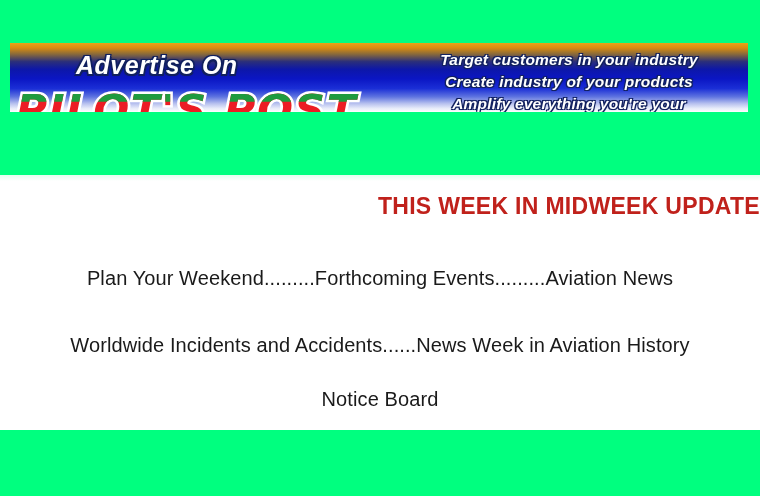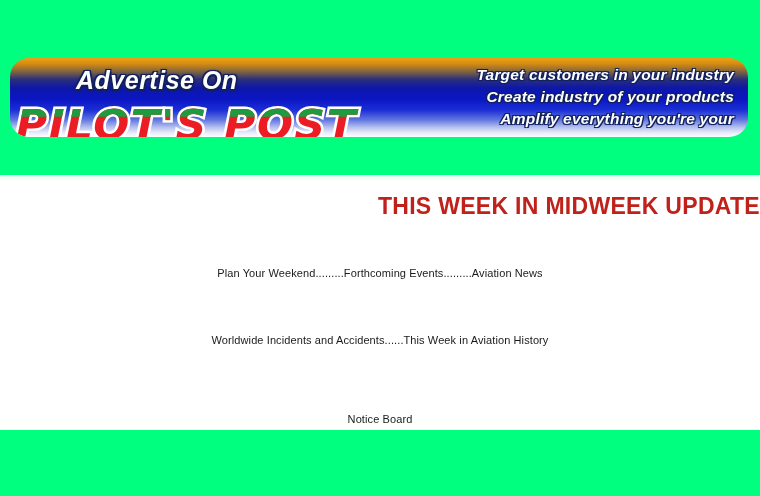--- a/index.html
+++ b/index.html
@@ -27,37 +27,36 @@
     left: 0;
     top: 0;
     width: 760px;
     height: 175px;
     background: #00ff7f;
   }
 
   .ad-banner {
     position: absolute;
     left: 10px;
-    top: 58px;
+    top: 43px;
     width: 738px;
-    height: 79px;
+    height: 69px;
     overflow: hidden;
     background: linear-gradient(to bottom,
         #e8a317 0%,
         #d98c10 7%,
         #8a6a3a 16%,
         #2b2f7a 27%,
         #0d17a8 38%,
         #0b16c4 52%,
         #1b2fd6 66%,
         #5f74e0 78%,
         #b9c2ef 88%,
         #e9edfa 95%,
         #fdfdff 100%);
-    border-radius: 19px;
   }
 
   .ad-left {
     position: absolute;
     left: 0;
     top: 0;
     width: 400px;
     height: 79px;
   }
 
@@ -116,21 +115,21 @@
   .wm-green {
     color: #1f9b3f;
     clip-path: inset(0 0 68% 0);
   }
 
   .ad-right {
     position: absolute;
     right: 14px;
     top: 6px;
     width: 330px;
-    text-align: right;
+    text-align: center;
   }
   .ad-line {
     font-family: "Liberation Sans", sans-serif;
     font-size: 15.5px;
     font-weight: bold;
     font-style: italic;
     color: #ffffff;
     line-height: 22px;
     white-space: nowrap;
     letter-spacing: 0.2px;
@@ -172,29 +171,29 @@
     color: #c0211b;
     letter-spacing: 0.3px;
   }
 
   .body-line {
     position: absolute;
     left: 0;
     width: 760px;
     text-align: center;
     font-family: "Liberation Sans", sans-serif;
-    font-size: 11px;
+    font-size: 20px;
     font-weight: normal;
     color: #1a1a1a;
     letter-spacing: 0.1px;
     white-space: nowrap;
   }
   .line-1 { top: 92px; }
   .line-2 { top: 159px; }
-  .line-3 { top: 238px; }
+  .line-3 { top: 213px; }
 
   
   .bottom-green {
     position: absolute;
     left: 0;
     top: 430px;
     width: 760px;
     height: 66px;
     background: #00ff7f;
   }
@@ -227,20 +226,20 @@
     </div>
   </div>
 
   <div class="content-panel">
     <div class="content-fade-top"></div>
 
     <div class="headline">THIS WEEK IN MIDWEEK UPDATE</div>
 
     <div class="body-line line-1">Plan Your Weekend.........Forthcoming Events.........Aviation News</div>
 
-    <div class="body-line line-2">Worldwide Incidents and Accidents......This Week in Aviation History</div>
+    <div class="body-line line-2">Worldwide Incidents and Accidents......News Week in Aviation History</div>
 
     <div class="body-line line-3">Notice Board</div>
   </div>
 
   <div class="bottom-green"></div>
 
 </div>
 
 </body></html>

